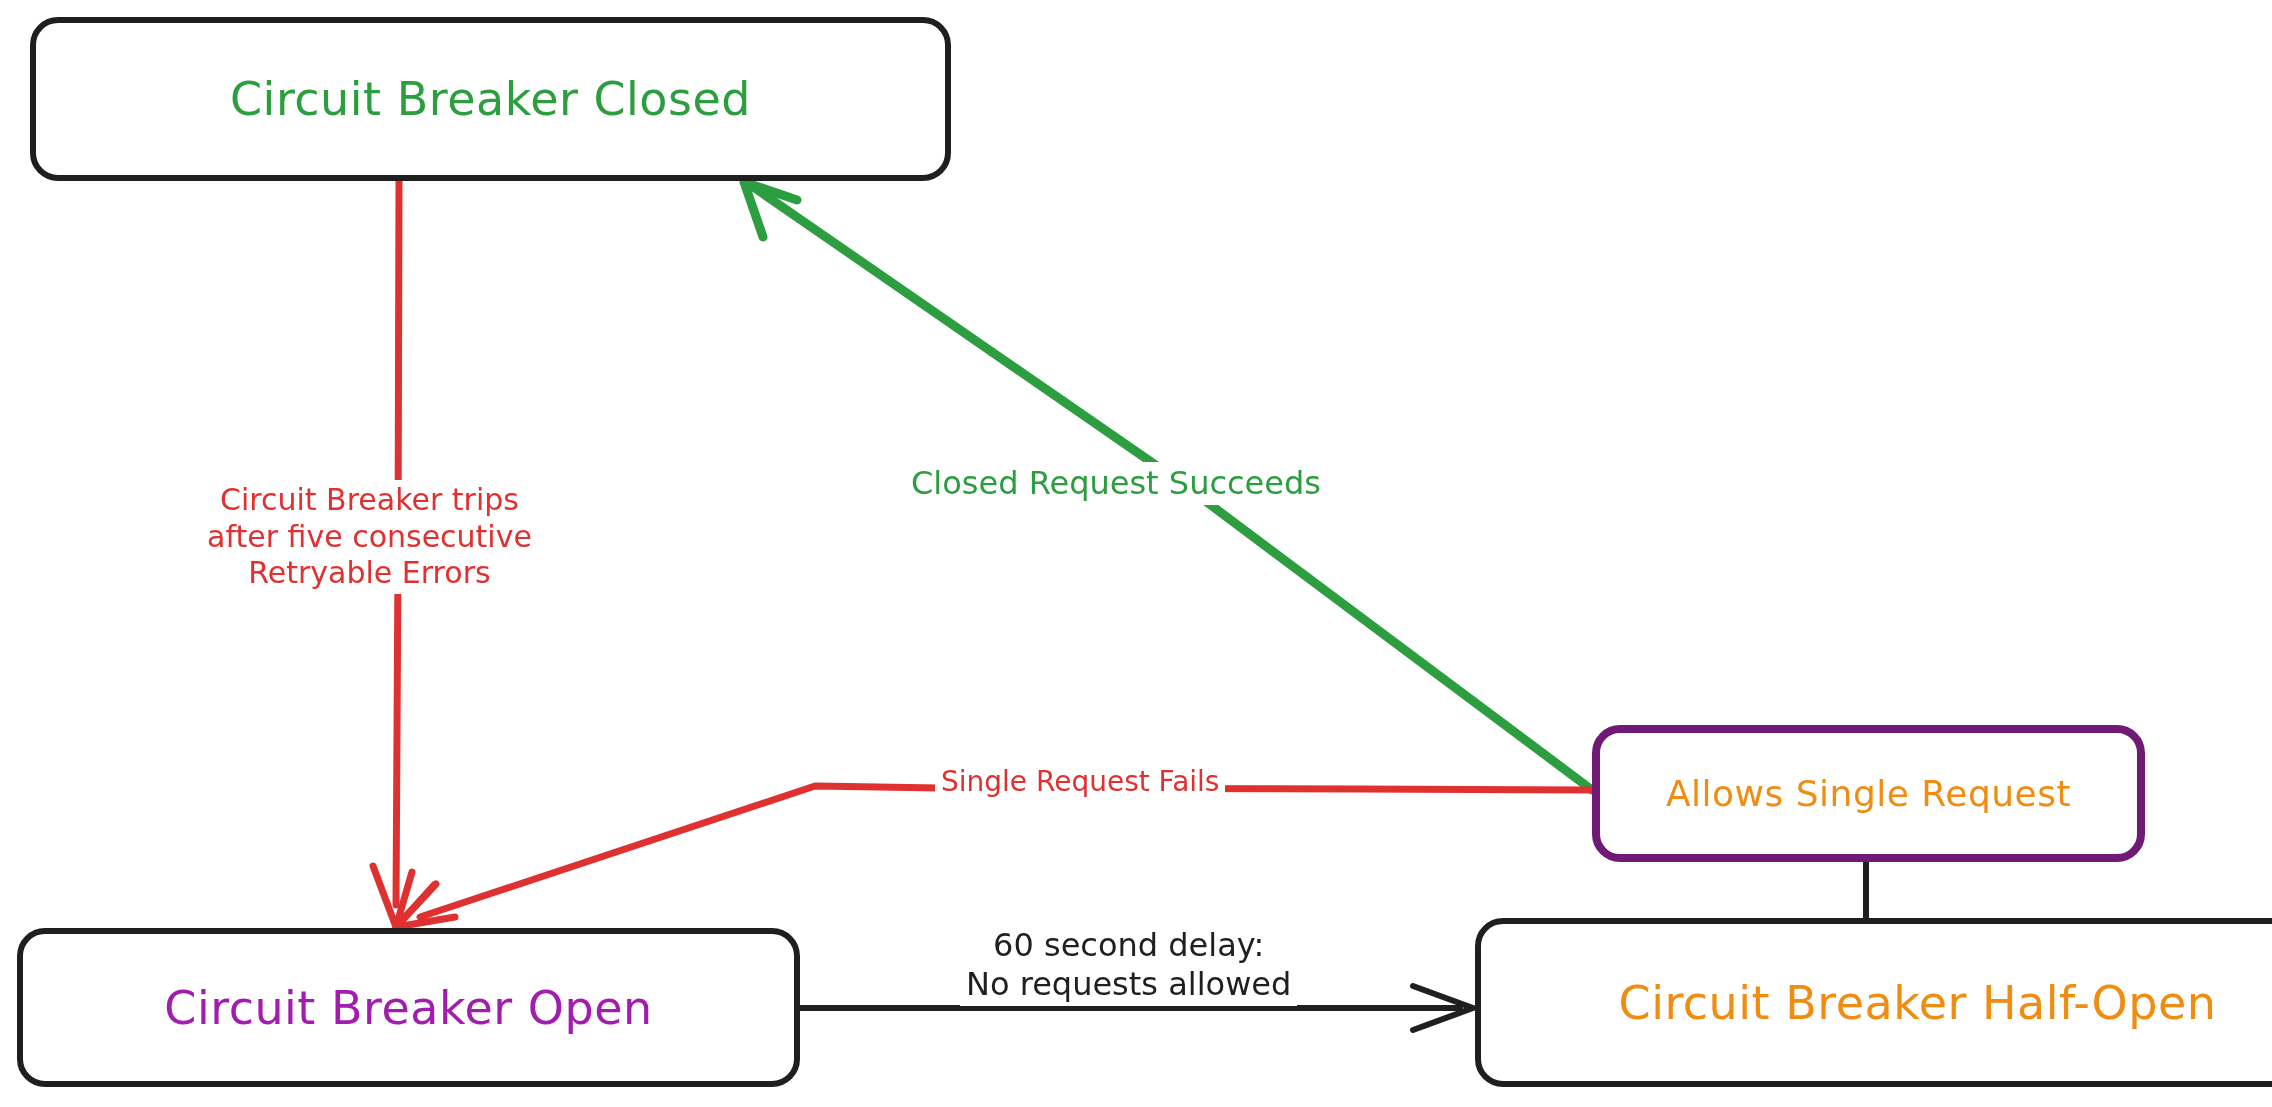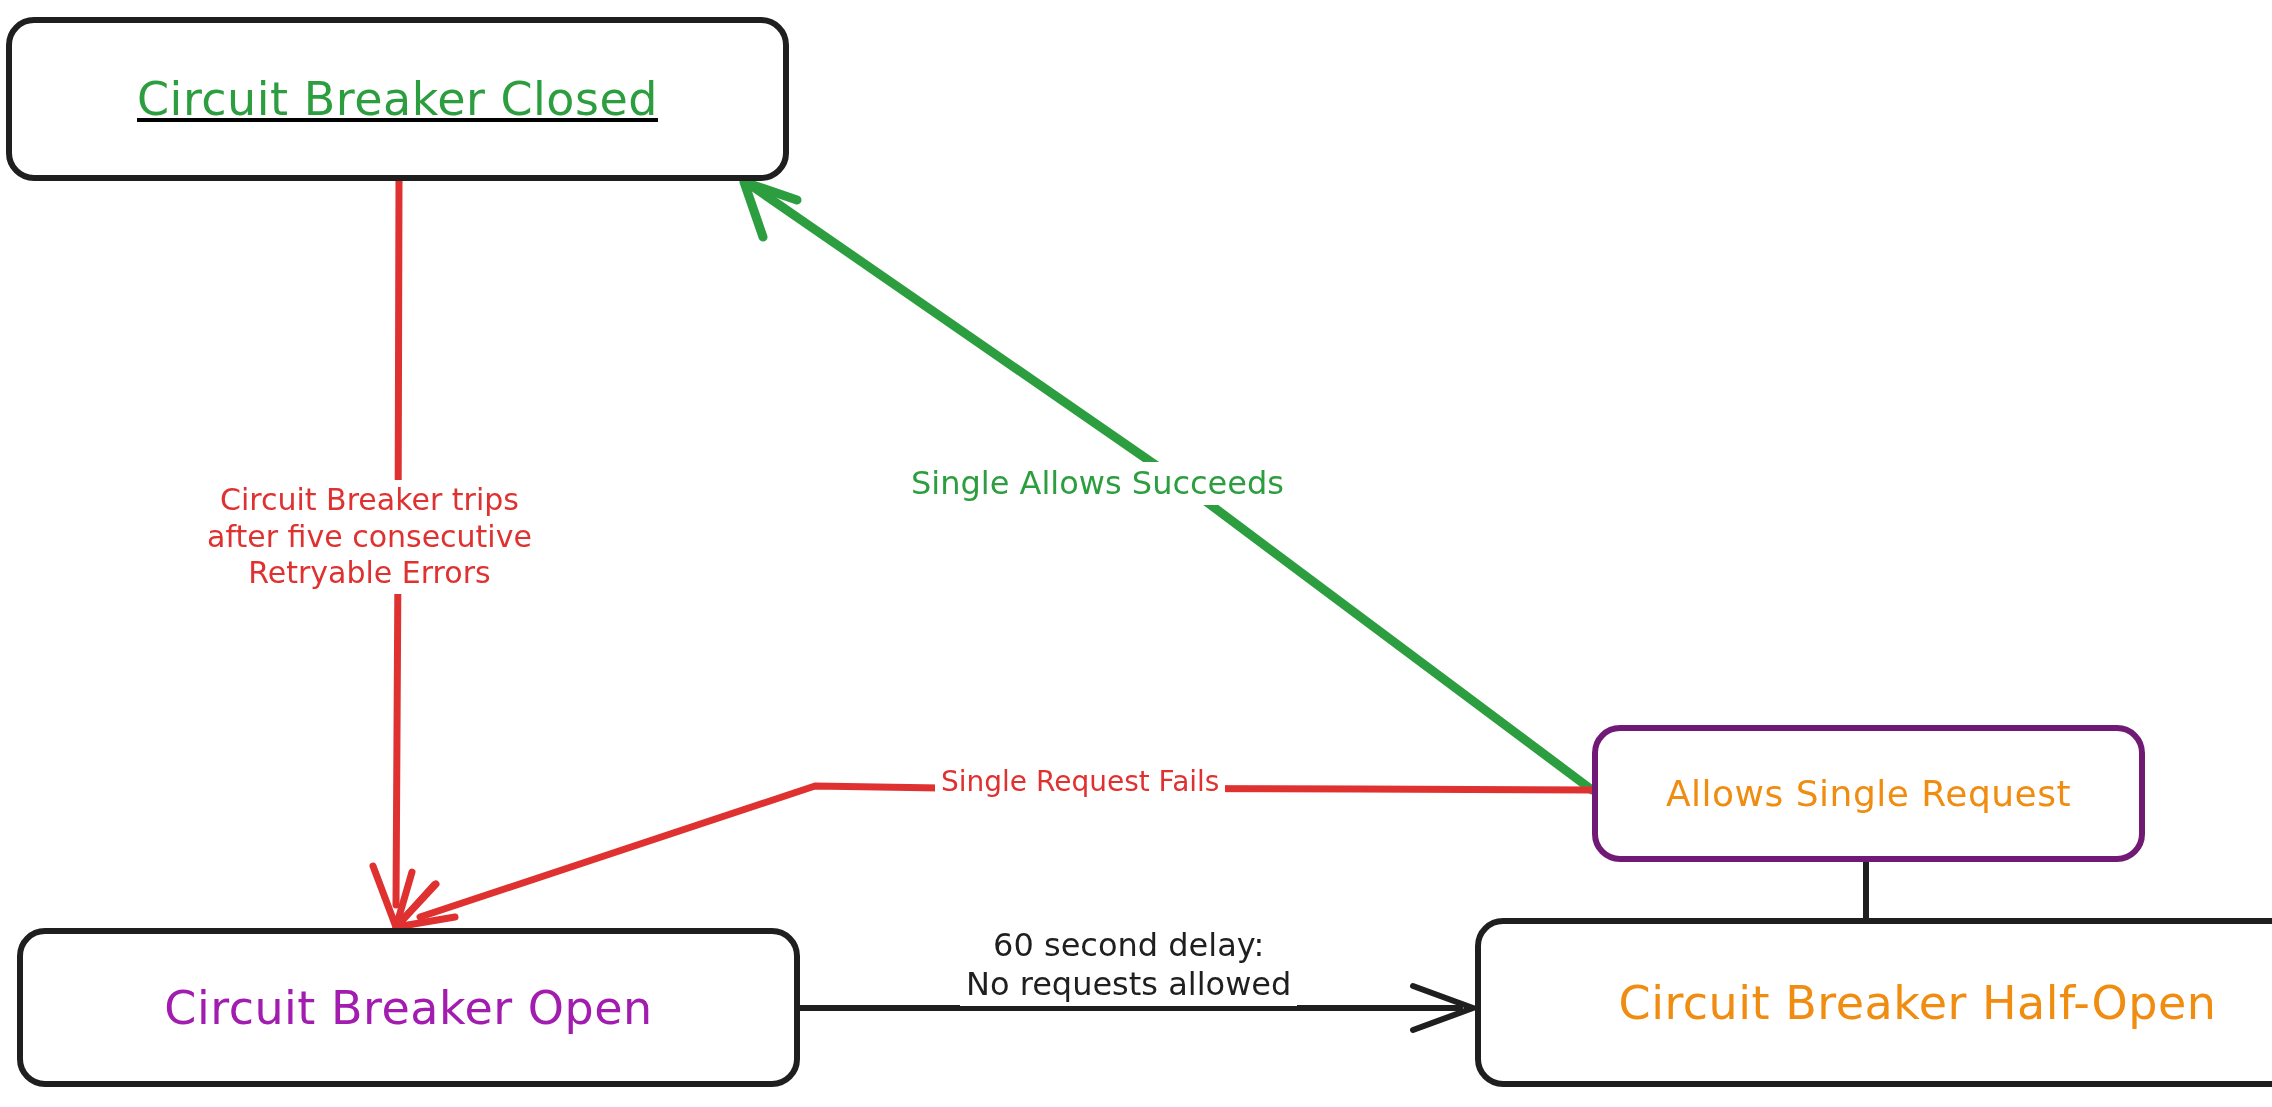--- a/index.html
+++ b/index.html
@@ -29,33 +29,33 @@
     border-radius: 28px;
     display: flex;
     align-items: center;
     justify-content: center;
     text-align: center;
   }
   .node-black {
     border: 6px solid #1f1f1f;
   }
   .node-orange {
-    border: 6px solid #701a75;
+    border: 8px solid #701a75;
   }
   .node-label {
     font-family: "DejaVu Sans", sans-serif;
     font-weight: 400;
     letter-spacing: 0.5px;
     white-space: nowrap;
   }
   .lbl-green  { color: #2d9e3f; }
   .lbl-red    { color: #a21caf; }
   .lbl-orange { color: #f08c10; }
 
-  #node-closed   { left: 6px;   top: 17px;   width: 783px; height: 164px; text-decoration: underline; }
+  #node-closed   { left: 30px;   top: 17px;   width: 921px; height: 164px; }
   #node-open     { left: 17px;   top: 928px;  width: 783px; height: 159px; }
   #node-allows   { left: 1592px; top: 725px;  width: 553px; height: 137px; }
   #node-halfopen { left: 1475px; top: 918px;  width: 885px; height: 169px; }
 
   #node-closed .node-label   { font-size: 46px; }
   #node-open .node-label     { font-size: 46px; }
   #node-halfopen .node-label { font-size: 46px; }
   #node-allows .node-label   { font-size: 36px; }
 
   .edge-label {
@@ -129,21 +129,21 @@
     <span class="node-label lbl-orange">Circuit Breaker Half-Open</span>
   </div>
 
   <div class="edge-label" id="lbl-trips">
     <span class="line">Circuit Breaker trips</span>
     <span class="line">after five consecutive</span>
     <span class="line">Retryable Errors</span>
   </div>
 
   <div class="edge-label" id="lbl-succeeds">
-    <span class="line">Single Allows Succeeds</span>
+    <span class="line">Closed Request Succeeds</span>
   </div>
 
   <div class="edge-label" id="lbl-fails">
     <span class="line">Single Request Fails</span>
   </div>
 
   <div class="edge-label" id="lbl-delay">
     <span class="line">60 second delay:</span>
     <span class="line">No requests allowed</span>
   </div>

